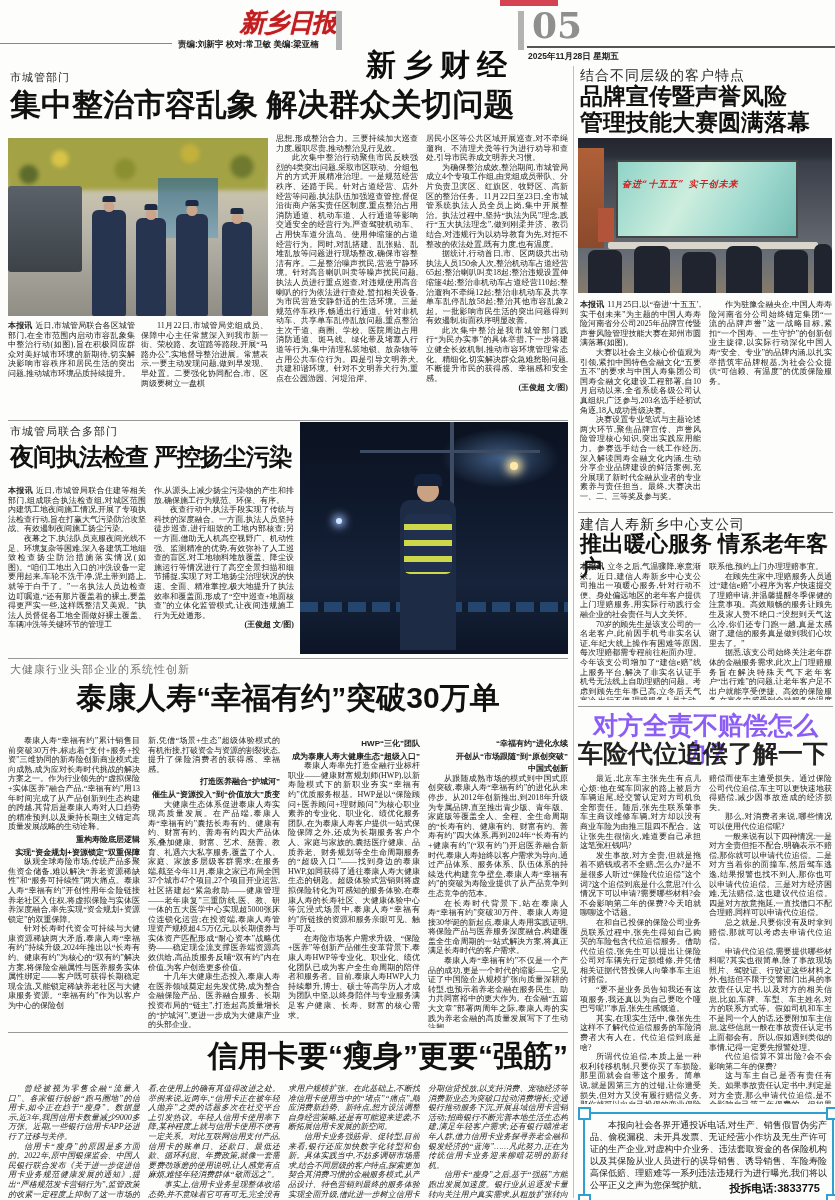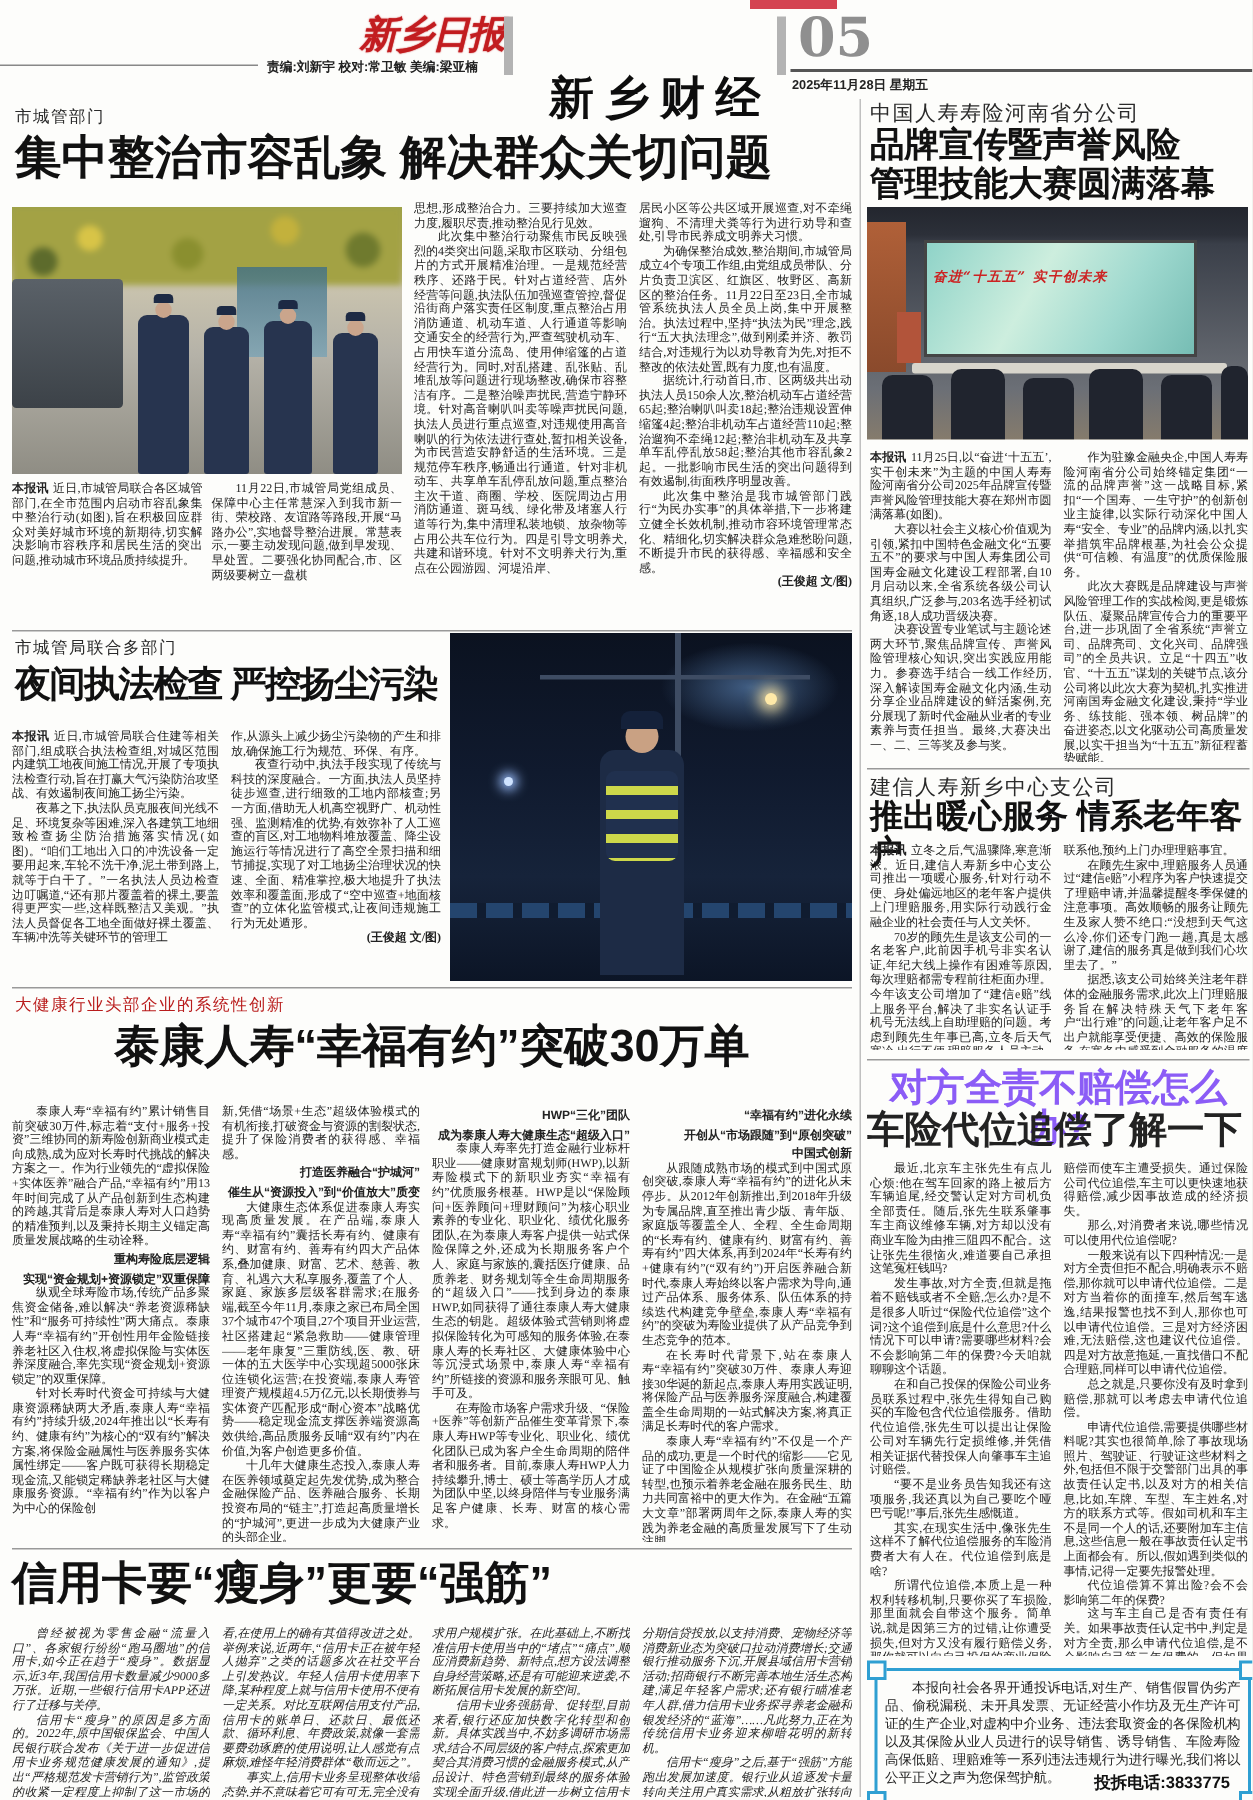--- a/index.html
+++ b/index.html
@@ -152,21 +152,21 @@
     <p>夜幕之下,执法队员克服夜间光线不足、环境复杂等困难,深入各建筑工地细致检查扬尘防治措施落实情况(如图)。“咱们工地出入口的冲洗设备一定要用起来,车轮不洗干净,泥土带到路上,就等于白干了。”一名执法人员边检查边叮嘱道,“还有那片覆盖着的裸土,要盖得更严实一些,这样既整洁又美观。”执法人员督促各工地全面做好裸土覆盖、车辆冲洗等关键环节的管理工</p>
   </div>
   <div class="c" style="left:154px;top:486px;width:140px;height:166px;">
     <p class="nt">作,从源头上减少扬尘污染物的产生和排放,确保施工行为规范、环保、有序。</p>
     <p>夜查行动中,执法手段实现了传统与科技的深度融合。一方面,执法人员坚持徒步巡查,进行细致的工地内部核查;另一方面,借助无人机高空视野广、机动性强、监测精准的优势,有效弥补了人工巡查的盲区,对工地物料堆放覆盖、降尘设施运行等情况进行了高空全景扫描和细节捕捉,实现了对工地扬尘治理状况的快速、全面、精准掌控,极大地提升了执法效率和覆盖面,形成了“空中巡查+地面核查”的立体化监管模式,让夜间违规施工行为无处遁形。</p>
     <div class="by">(王俊超 文/图)</div>
   </div>
 
   <div class="abs hrule" style="left:8px;top:658px;width:560px;"></div>
 
-  <div class="abs kicker" style="left:10px;top:662px;color:#b91c1c;">大健康行业头部企业的系统性创新</div>
+  <div class="abs kicker" style="left:10px;top:662px;color:#737373;">大健康行业头部企业的系统性创新</div>
   <div class="abs hl" style="left:8px;top:682px;width:560px;font-size:30px;text-align:center;">泰康人寿“幸福有约”突破30万单</div>
 
   <div class="c" style="left:8px;top:736px;width:132px;height:292px;">
     <p>泰康人寿“幸福有约”累计销售目前突破30万件,标志着“支付+服务+投资”三维协同的新寿险创新商业模式走向成熟,成为应对长寿时代挑战的解决方案之一。作为行业领先的“虚拟保险+实体医养”融合产品,“幸福有约”用13年时间完成了从产品创新到生态构建的跨越,其背后是泰康人寿对人口趋势的精准预判,以及秉持长期主义锚定高质量发展战略的生动诠释。</p>
     <p class="sh">重构寿险底层逻辑</p>
     <p class="sh">实现“资金规划+资源锁定”双重保障</p>
     <p>纵观全球寿险市场,传统产品多聚焦资金储备,难以解决“养老资源稀缺性”和“服务可持续性”两大痛点。泰康人寿“幸福有约”开创性用年金险链接养老社区入住权,将虚拟保险与实体医养深度融合,率先实现“资金规划+资源锁定”的双重保障。</p>
     <p>针对长寿时代资金可持续与大健康资源稀缺两大矛盾,泰康人寿“幸福有约”持续升级,2024年推出以“长寿有约、健康有约”为核心的“双有约”解决方案,将保险金融属性与医养服务实体属性绑定——客户既可获得长期稳定现金流,又能锁定稀缺养老社区与大健康服务资源。“幸福有约”作为以客户为中心的保险创</p>
   </div>
   <div class="c" style="left:148px;top:736px;width:132px;height:292px;">
@@ -187,21 +187,21 @@
     <p class="sh">开创从“市场跟随”到“原创突破”</p>
     <p class="sh">中国式创新</p>
     <p>从跟随成熟市场的模式到中国式原创突破,泰康人寿“幸福有约”的进化从未停步。从2012年创新推出,到2018年升级为专属品牌,直至推出青少版、青年版、家庭版等覆盖全人、全程、全生命周期的“长寿有约、健康有约、财富有约、善寿有约”四大体系,再到2024年“长寿有约+健康有约”(“双有约”)开启医养融合新时代,泰康人寿始终以客户需求为导向,通过产品体系、服务体系、队伍体系的持续迭代构建竞争壁垒,泰康人寿“幸福有约”的突破为寿险业提供了从产品竞争到生态竞争的范本。</p>
     <p>在长寿时代背景下,站在泰康人寿“幸福有约”突破30万件、泰康人寿迎接30华诞的新起点,泰康人寿用实践证明,将保险产品与医养服务深度融合,构建覆盖全生命周期的一站式解决方案,将真正满足长寿时代的客户需求。</p>
     <p>泰康人寿“幸福有约”不仅是一个产品的成功,更是一个时代的缩影——它见证了中国险企从规模扩张向质量深耕的转型,也预示着养老金融在服务民生、助力共同富裕中的更大作为。在金融“五篇大文章”部署两周年之际,泰康人寿的实践为养老金融的高质量发展写下了生动注脚。</p>
 
   </div>
 
   <div class="abs hrule" style="left:8px;top:1032px;width:560px;"></div>
 
-  <div class="abs hl" style="left:8px;top:1040px;width:560px;font-size:30px;text-align:left;">信用卡要“瘦身”更要“强筋”</div>
+  <div class="abs hl" style="left:8px;top:1040px;width:560px;font-size:30px;text-align:right;">信用卡要“瘦身”更要“强筋”</div>
   <div class="ital">
     <div class="c" style="left:8px;top:1084px;width:132px;height:114px;">
       <p>曾经被视为零售金融“流量入口”、各家银行纷纷“跑马圈地”的信用卡,如今正在趋于“瘦身”。数据显示,近3年,我国信用卡数量减少9000多万张。近期,一些银行信用卡APP还进行了迁移与关停。</p>
       <p>信用卡“瘦身”的原因是多方面的。2022年,原中国银保监会、中国人民银行联合发布《关于进一步促进信用卡业务规范健康发展的通知》,提出“严格规范发卡营销行为”,监管政策的收紧一定程度上抑制了这一市场的无序扩张。除此之外,信用卡权益“缩水”、互联网支付的替代、持卡人办卡、用卡的更趋理性等,均助推信用卡数量一降再降。</p>
 
     </div>
     <div class="c" style="left:148px;top:1084px;width:132px;height:114px;">
       <p class="nt">看,在使用上的确有其值得改进之处。举例来说,近两年,“信用卡正在被年轻人抛弃”之类的话题多次在社交平台上引发热议。年轻人信用卡使用率下降,某种程度上就与信用卡使用不便有一定关系。对比互联网信用支付产品,信用卡的账单日、还款日、最低还款、循环利息、年费政策,就像一套需要费劲琢磨的使用说明,让人感觉有点麻烦,难怪年轻消费群体“敬而远之”。</p>
       <p>事实上,信用卡业务呈现整体收缩态势,并不意味着它可有可无,完全没有了竞争力。不管怎么说,它在便利大众支付和日常消费、服务百姓多元化金融需求等方面,依然具有重要作用。相关银行急需重新审视传统信用卡业务的定位,更加关注存量客户的活跃度与忠诚度,而非单纯追</p>
     </div>
@@ -210,21 +210,21 @@
       <p>信用卡业务强筋骨、促转型,目前来看,银行还应加快数字化转型和创新。具体实践当中,不妨多调研市场需求,结合不同层级的客户特点,探索更加契合其消费习惯的金融服务模式,从产品设计、特色营销到最终的服务体验实现全面升级,借此进一步树立信用卡在市场上的良好品牌形象,这样才能更好地赢得人们关注,增强其使用黏性。</p>
 
     </div>
     <div class="c" style="left:428px;top:1084px;width:140px;height:114px;">
       <p class="nt">分期信贷投放,以支持消费、宠物经济等消费新业态为突破口拉动消费增长;交通银行推动服务下沉,开展县域信用卡营销活动;招商银行不断完善本地生活生态构建,满足年轻客户需求;还有银行瞄准老年人群,借力信用卡业务探寻养老金融和银发经济的“蓝海”……凡此努力,正在为传统信用卡业务迎来柳暗花明的新转机。</p>
       <p>信用卡“瘦身”之后,基于“强筋”方能跑出发展加速度。银行业从追逐发卡量转向关注用户真实需求,从粗放扩张转向精耕细作,才可能更好地使信用卡实现从“量”到“质”的跨越,完成从“商业工具”到“社会价值创造者”的蜕变,进而为促进经济社会高质量发展贡献新动能。</p>
 
     </div>
   </div>
 
-  <div class="abs kicker" style="left:580px;top:67px;font-size:14px;">中国人寿寿险河南省分公司</div>
+  <div class="abs kicker" style="left:580px;top:67px;font-size:14px;">结合不同层级的客户特点</div>
   <div class="abs hl" style="left:580px;top:84px;font-size:23px;">品牌宣传暨声誉风险</div>
   <div class="abs hl" style="left:580px;top:110px;font-size:23px;">管理技能大赛圆满落幕</div>
 
   <div class="photo" id="ph2" style="left:578px;top:138px;width:254px;height:155px;">
     <div class="ph-part wallL"></div>
     <div class="ph-part screen"></div>
     <div class="ph-part slogan">奋进“十五五” 实干创未来</div>
     <div class="ph-part podium"></div>
     <div class="ph-part table"></div>
     <div class="aud" style="left:10px;top:112px;width:34px;height:43px;"></div>
@@ -235,21 +235,20 @@
     <div class="aud" style="left:236px;top:106px;width:18px;height:49px;"></div>
   </div>
 
   <div class="c" style="left:580px;top:300px;width:121px;height:208px;">
     <p class="nt"><span class="lead">本报讯</span><span>11月25日,以“奋进‘十五五’,实干创未来”为主题的中国人寿寿险河南省分公司2025年品牌宣传暨声誉风险管理技能大赛在郑州市圆满落幕(如图)。</span></p>
     <p>大赛以社会主义核心价值观为引领,紧扣中国特色金融文化“五要五不”的要求与中国人寿集团公司国寿金融文化建设工程部署,自10月启动以来,全省系统各级公司认真组织,广泛参与,203名选手经初试角逐,18人成功晋级决赛。</p>
     <p>决赛设置专业笔试与主题论述两大环节,聚焦品牌宣传、声誉风险管理核心知识,突出实践应用能力。参赛选手结合一线工作经历,深入解读国寿金融文化内涵,生动分享企业品牌建设的鲜活案例,充分展现了新时代金融从业者的专业素养与责任担当。最终,大赛决出一、二、三等奖及参与奖。</p>
   </div>
   <div class="c" style="left:709px;top:300px;width:123px;height:208px;">
     <p>作为驻豫金融央企,中国人寿寿险河南省分公司始终锚定集团“一流的品牌声誉”这一战略目标,紧扣“一个国寿、一生守护”的创新创业主旋律,以实际行动深化中国人寿“安全、专业”的品牌内涵,以扎实举措筑牢品牌根基,为社会公众提供“可信赖、有温度”的优质保险服务。</p>
-    <p>此次大赛既是品牌建设与声誉风险管理工作的实战检阅,更是锻炼队伍、凝聚品牌宣传合力的重要平台,进一步巩固了全省系统“声誉立司、品牌亮司、文化兴司、品牌强司”的全员共识。立足“十四五”收官、“十五五”谋划的关键节点,该分公司将以此次大赛为契机,扎实推进河南国寿金融文化建设,秉持“学业务、练技能、强本领、树品牌”的奋进姿态,以文化驱动公司高质量发展,以实干担当为“十五五”新征程蓄势赋能。</p>
 
   </div>
 
   <div class="abs hrule" style="left:578px;top:512px;width:255px;"></div>
 
   <div class="abs kicker" style="left:580px;top:516px;font-size:14px;">建信人寿新乡中心支公司</div>
   <div class="abs hl" style="left:580px;top:532px;font-size:22px;">推出暖心服务 情系老年客户</div>
 
   <div class="c" style="left:580px;top:562px;width:121px;height:138px;">
     <p class="nt"><span class="lead">本报讯</span><span>立冬之后,气温骤降,寒意渐浓。近日,建信人寿新乡中心支公司推出一项暖心服务,针对行动不便、身处偏远地区的老年客户提供上门理赔服务,用实际行动践行金融企业的社会责任与人文关怀。</span></p>

